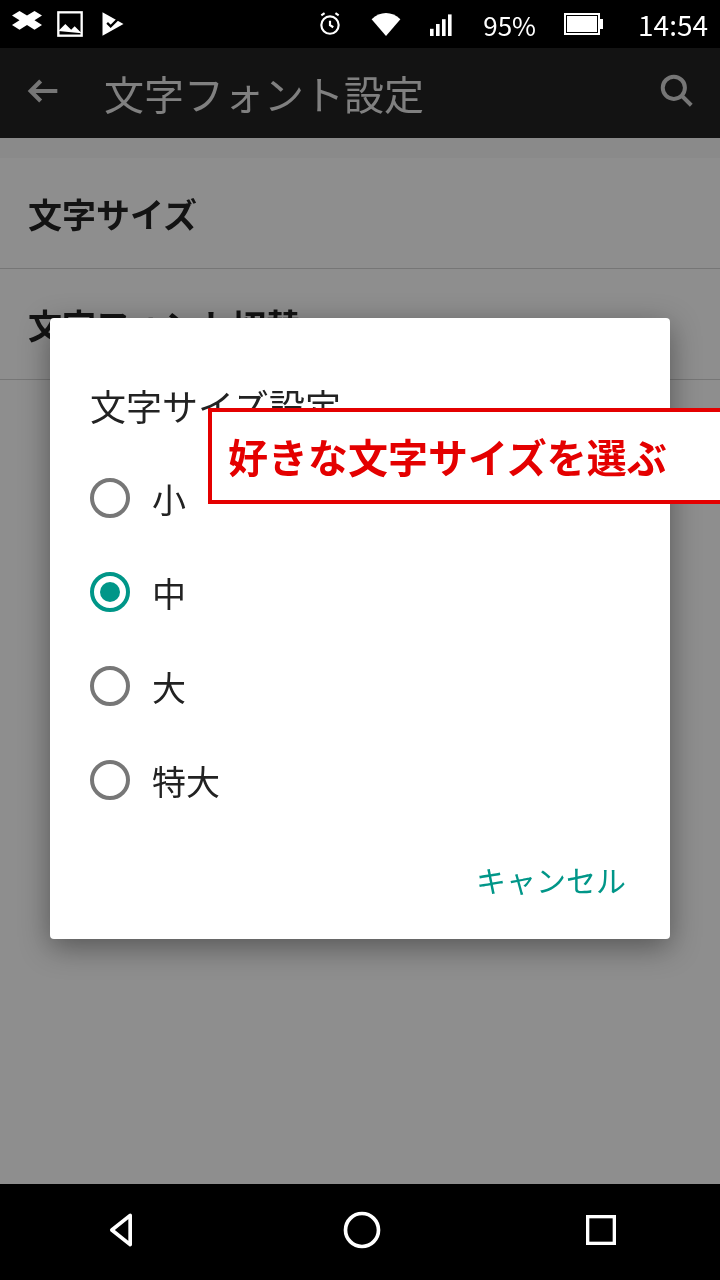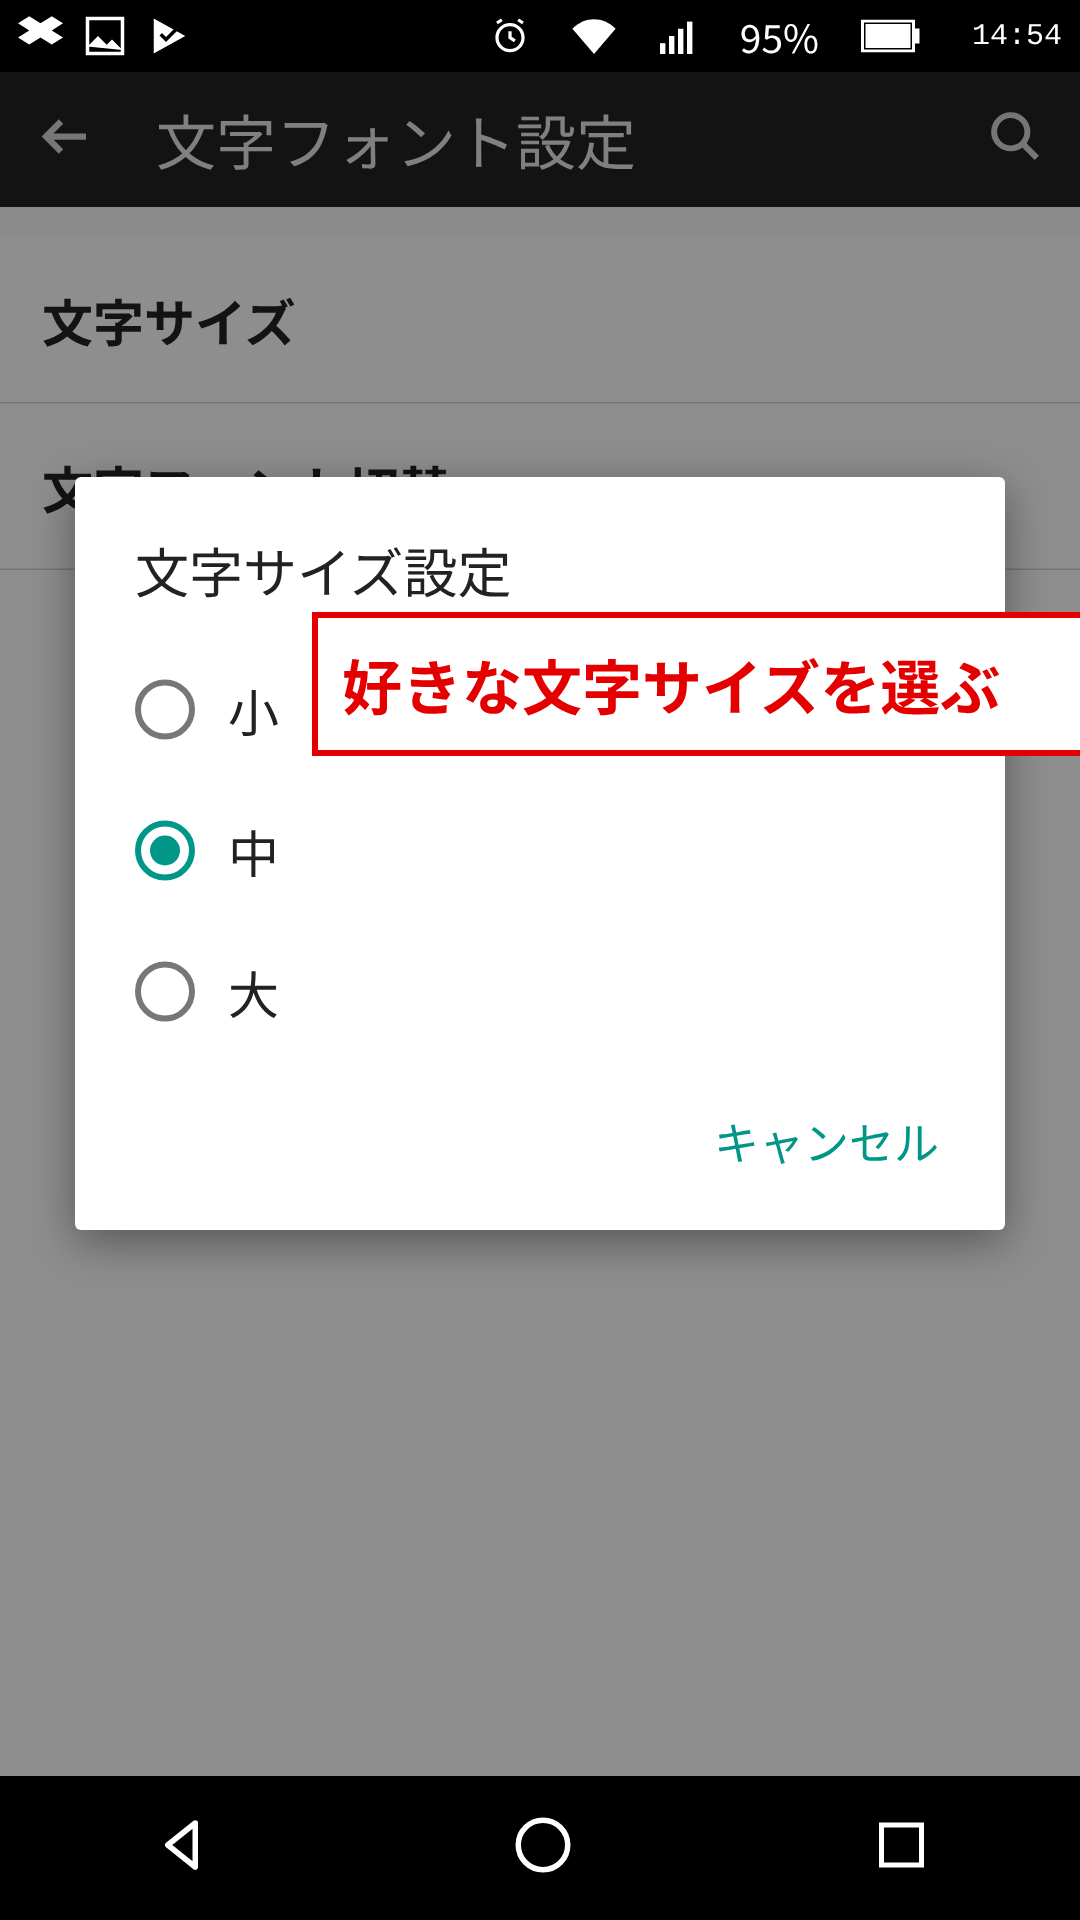--- a/index.html
+++ b/index.html
@@ -3,41 +3,41 @@
 <meta charset="utf-8">
 <style>
   html,body{margin:0;padding:0;width:720px;height:1280px;font-family:"Noto Sans CJK JP","Hiragino Sans","Yu Gothic",sans-serif;background:#000;overflow:hidden;}
   .screen{position:relative;width:720px;height:1280px;background:#eee;}
 
   
   .status-bar{position:absolute;top:0;left:0;right:0;height:48px;background:#000;color:#fff;display:flex;align-items:center;padding:0 12px;box-sizing:border-box;}
   .status-left{display:flex;align-items:center;gap:14px;}
   .status-right{margin-left:auto;display:flex;align-items:center;gap:28px;}
   .status-right .pct{font-size:26px;}
-  .status-right .time{font-size:20px;margin-left:6px;font-family:Liberation Mono, monospace;}
+  .status-right .time{font-size:28px;margin-left:6px;}
   .ico{display:inline-flex;}
 
   
   .app-bar{position:absolute;top:48px;left:0;right:0;height:90px;background:#222;color:#ddd;display:flex;align-items:center;padding:0 24px;box-sizing:border-box;}
   .app-title{font-size:40px;margin-left:40px;color:#ddd;flex:1;}
   .back-btn,.search-btn{color:#ddd;}
 
   
   .page{position:absolute;top:158px;left:0;right:0;bottom:96px;background:#f5f5f5;}
   .row{height:110px;display:flex;align-items:center;padding:0 28px;border-bottom:1px solid #ccc;font-size:34px;color:#222;font-weight:bold;}
 
   
   .nav-bar{position:absolute;bottom:0;left:0;right:0;height:96px;background:#000;display:flex;align-items:center;justify-content:space-around;}
 
   
   .dim{position:absolute;top:48px;left:0;right:0;bottom:96px;background:rgba(0,0,0,0.42);}
 
   
   .dialog{position:absolute;left:50px;right:50px;top:318px;background:#fff;border-radius:4px;box-shadow:0 8px 30px rgba(0,0,0,.4);padding:36px 0 20px 0;}
-  .dialog-title{font-size:36px;color:#222;padding:0 40px 12px 40px;}
+  .dialog-title{font-size:36px;color:#222;padding:0 40px 12px 40px;margin-top:25px;}
   .options{padding-top:8px;}
   .option{display:flex;align-items:center;height:94px;padding:0 40px;font-size:34px;color:#222;gap:22px;}
   .radio{width:40px;height:40px;border:4px solid #777;border-radius:50%;box-sizing:border-box;position:relative;flex-shrink:0;}
   .radio.selected{border-color:#009688;}
   .radio.selected::after{content:"";position:absolute;top:50%;left:50%;width:20px;height:20px;background:#009688;border-radius:50%;transform:translate(-50%,-50%);}
   .dialog-actions{display:flex;justify-content:flex-end;padding:20px 30px 8px 30px;}
   .cancel-btn{color:#009688;font-size:30px;font-weight:400;padding:10px 14px;}
 
   
   .anno{position:absolute;border:4px solid #e40000;background:#fff;color:#e40000;font-size:40px;font-weight:700;line-height:1.7;padding:10px 16px;box-sizing:border-box;}
@@ -133,20 +133,24 @@
         <span>小</span>
       </div>
       <div class="option">
         <span class="radio selected"></span>
         <span>中</span>
       </div>
       <div class="option">
         <span class="radio"></span>
         <span>大</span>
       </div>
+      <div class="option">
+        <span class="radio"></span>
+        <span>特大</span>
+      </div>
     </div>
     <div class="dialog-actions">
       <span class="cancel-btn">キャンセル</span>
     </div>
 
     <div class="anno" style="left:158px;top:90px;width:520px;">
       <span>好きな文字サイズを選ぶ</span>
     </div>
   </div>
 

